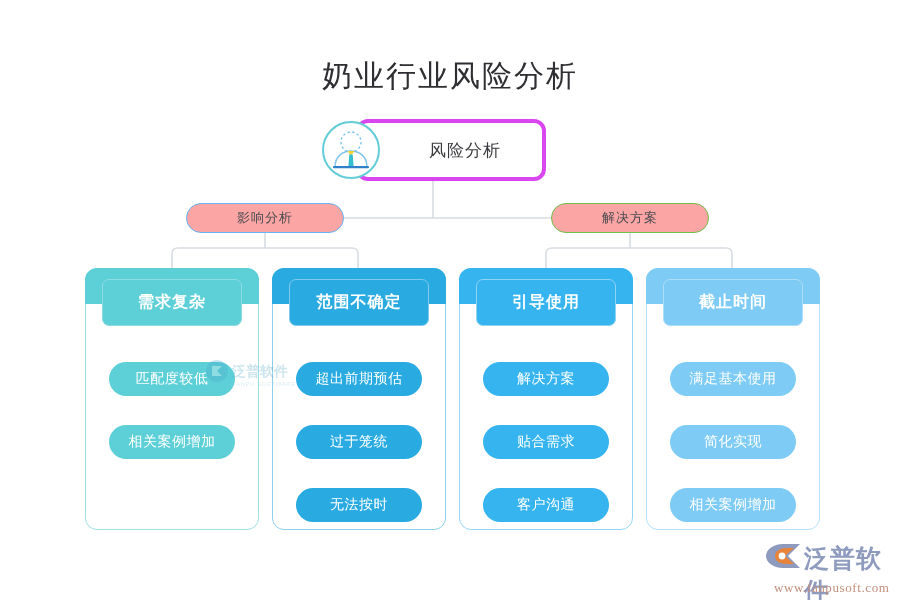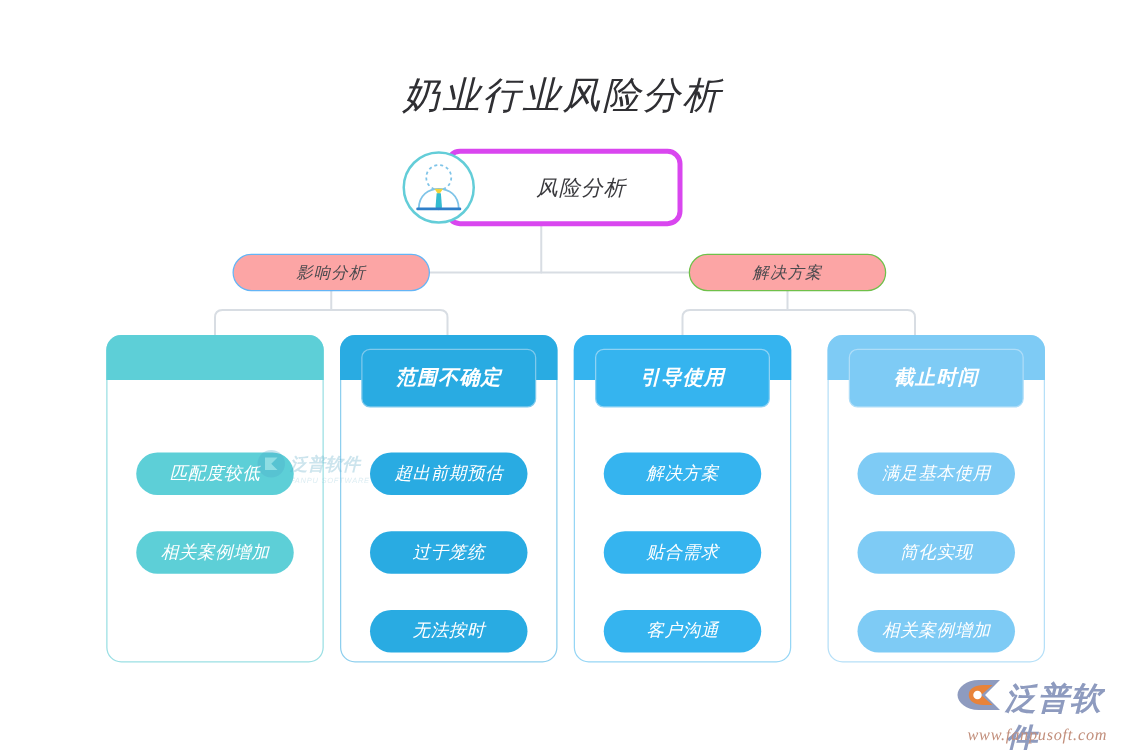--- a/index.html
+++ b/index.html
@@ -11,21 +11,20 @@
   body {
     font-family: "Liberation Sans", "DejaVu Sans", sans-serif;
     -webkit-font-smoothing: antialiased;
   }
   #canvas {
     position: relative;
     width: 900px;
     height: 600px;
     background: #ffffff;
     overflow: hidden;
-    font-style: italic;
   }
 
   
   #page-title {
     position: absolute;
     left: 0;
     top: 56px;
     width: 900px;
     text-align: center;
     font-family: "Liberation Serif", "DejaVu Serif", serif;
@@ -184,21 +183,21 @@
     display: flex;
     align-items: center;
     justify-content: center;
     margin-top: 10px;
   }
 
   
   #col-0 { left: 85px;  --accent:#5dcfd7; --accent-light:#5dcfd7; --accent-border:#9adfe4; --accent-hdr-border:#8fdce2; }
   #col-1 { left: 272px; --accent:#29abe2; --accent-light:#29abe2; --accent-border:#8ecfee; --accent-hdr-border:#7fc9ec; }
   #col-2 { left: 459px; --accent:#35b4ef; --accent-light:#35b4ef; --accent-border:#96d6f5; --accent-hdr-border:#8ed2f4; }
-  #col-3 { left: 662px; --accent:#7ecbf5; --accent-light:#7ecbf5; --accent-border:#b6e0f8; --accent-hdr-border:#aeddf8; }
+  #col-3 { left: 646px; --accent:#7ecbf5; --accent-light:#7ecbf5; --accent-border:#b6e0f8; --accent-hdr-border:#aeddf8; }
 
   
   #watermark-center {
     position: absolute;
     left: 205px;
     top: 358px;
     width: 110px;
     height: 34px;
     opacity: 0.30;
     pointer-events: none;
@@ -270,20 +269,21 @@
   <div class="pill-node" id="pill-impact">
     <span>影响分析</span>
   </div>
   <div class="pill-node" id="pill-solution">
     <span>解决方案</span>
   </div>
 
   <div class="column-card" id="col-0">
     <div class="card-shell"></div>
     <div class="card-topband"></div>
+    <div class="card-header">需求复杂</div>
     <div class="card-items">
       <div class="item-pill">匹配度较低</div>
       <div class="item-pill">相关案例增加</div>
     </div>
   </div>
 
   <div class="column-card" id="col-1">
     <div class="card-shell"></div>
     <div class="card-topband"></div>
     <div class="card-header">范围不确定</div>

